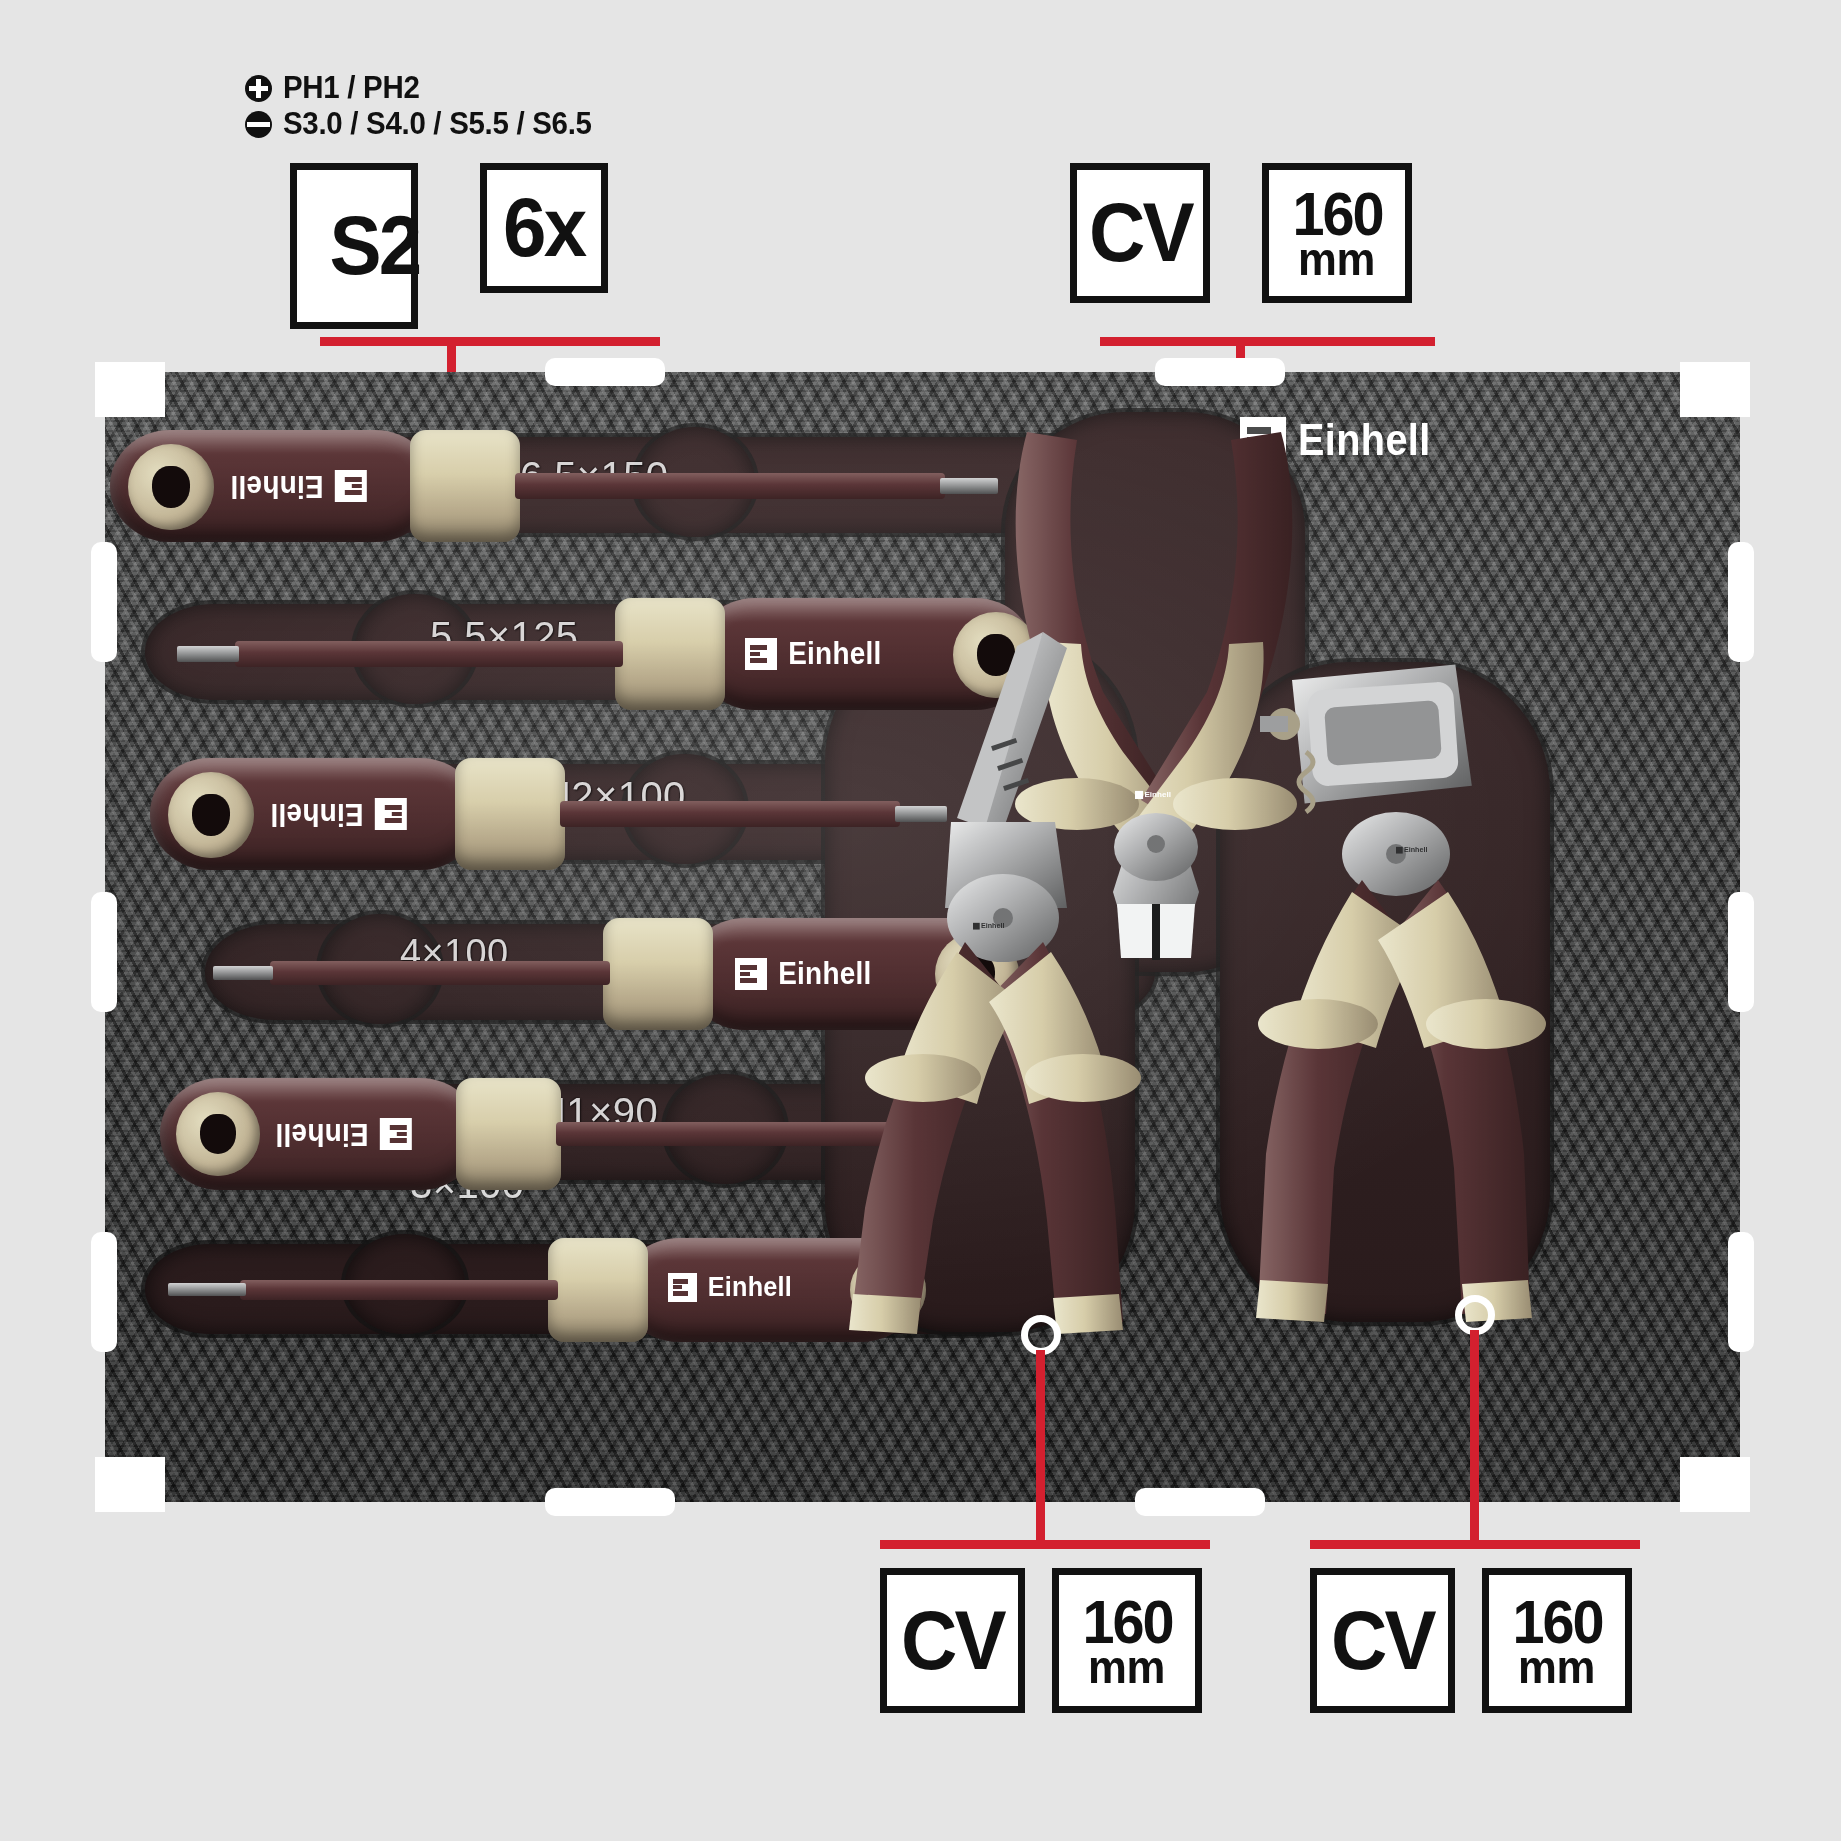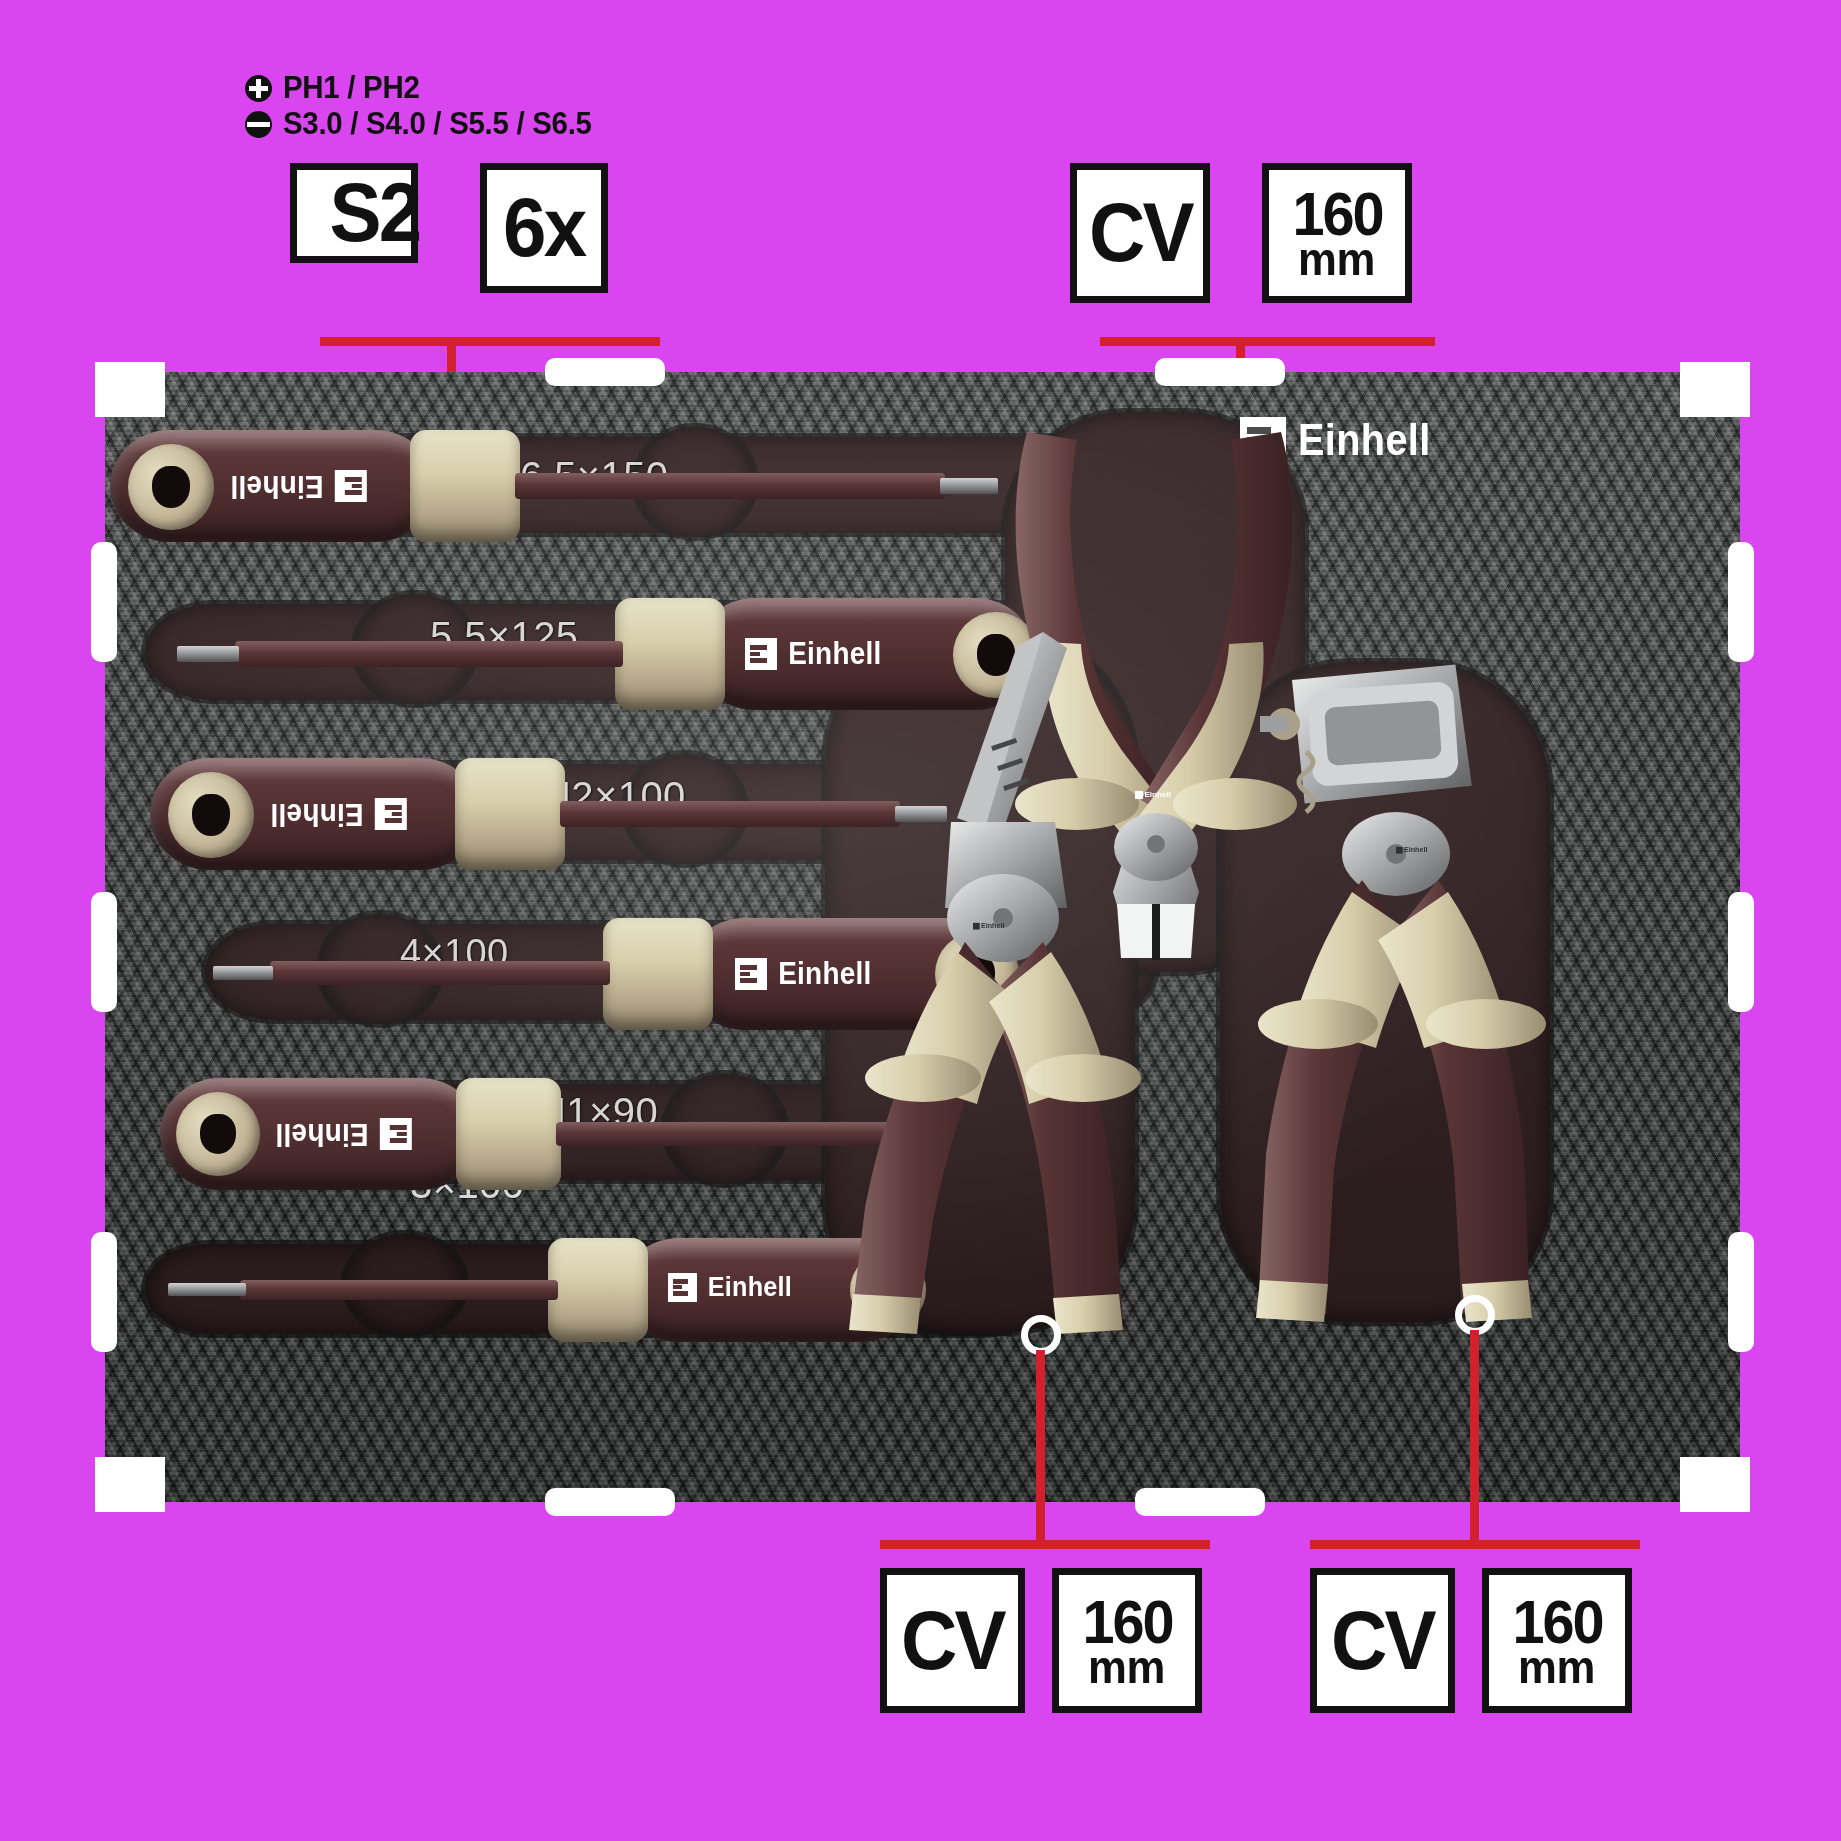--- a/index.html
+++ b/index.html
@@ -2,21 +2,21 @@
 <html><head>
 <meta charset="utf-8">
 <style>
   * { box-sizing: border-box; margin: 0; padding: 0; }
   html, body {
     width: 1841px; height: 1841px;
     background: #ffffff;
     font-family: "Liberation Sans", sans-serif;
     overflow: hidden;
   }
-  #stage { position: relative; width: 1841px; height: 1841px; background:#d946ef; }
+  #stage { position: relative; width: 1841px; height: 1841px; background:#e5e5e5; }
 
   
   .badge {
     position: absolute;
     border: 7px solid #111111;
     background: #ffffff;
     display: flex;
     align-items: center;
     justify-content: center;
     flex-direction: column;
@@ -191,21 +191,21 @@
     <div class="specrow">
       <span class="ico phillips"></span>
       <span class="txt">PH1 / PH2</span>
     </div>
     <div class="specrow">
       <span class="ico slotted"></span>
       <span class="txt">S3.0 / S4.0 / S5.5 / S6.5</span>
     </div>
   </div>
 
-  <div class="badge" style="left:290px; top:163px; width:128px; height:100px;padding-left:40px;">
+  <div class="badge" style="left:290px; top:163px; width:128px; height:166px;padding-left:40px;">
     <span class="big">S2</span>
   </div>
   <div class="badge" style="left:480px; top:163px; width:128px; height:130px;">
     <span class="big">6x</span>
   </div>
 
   <div class="rbar" style="left:320px; top:337px; width:340px;"></div>
   <div class="rline" style="left:447px; top:337px; height:135px;"></div>
   <div class="rdot" style="left:432px; top:467px;"></div>
 

